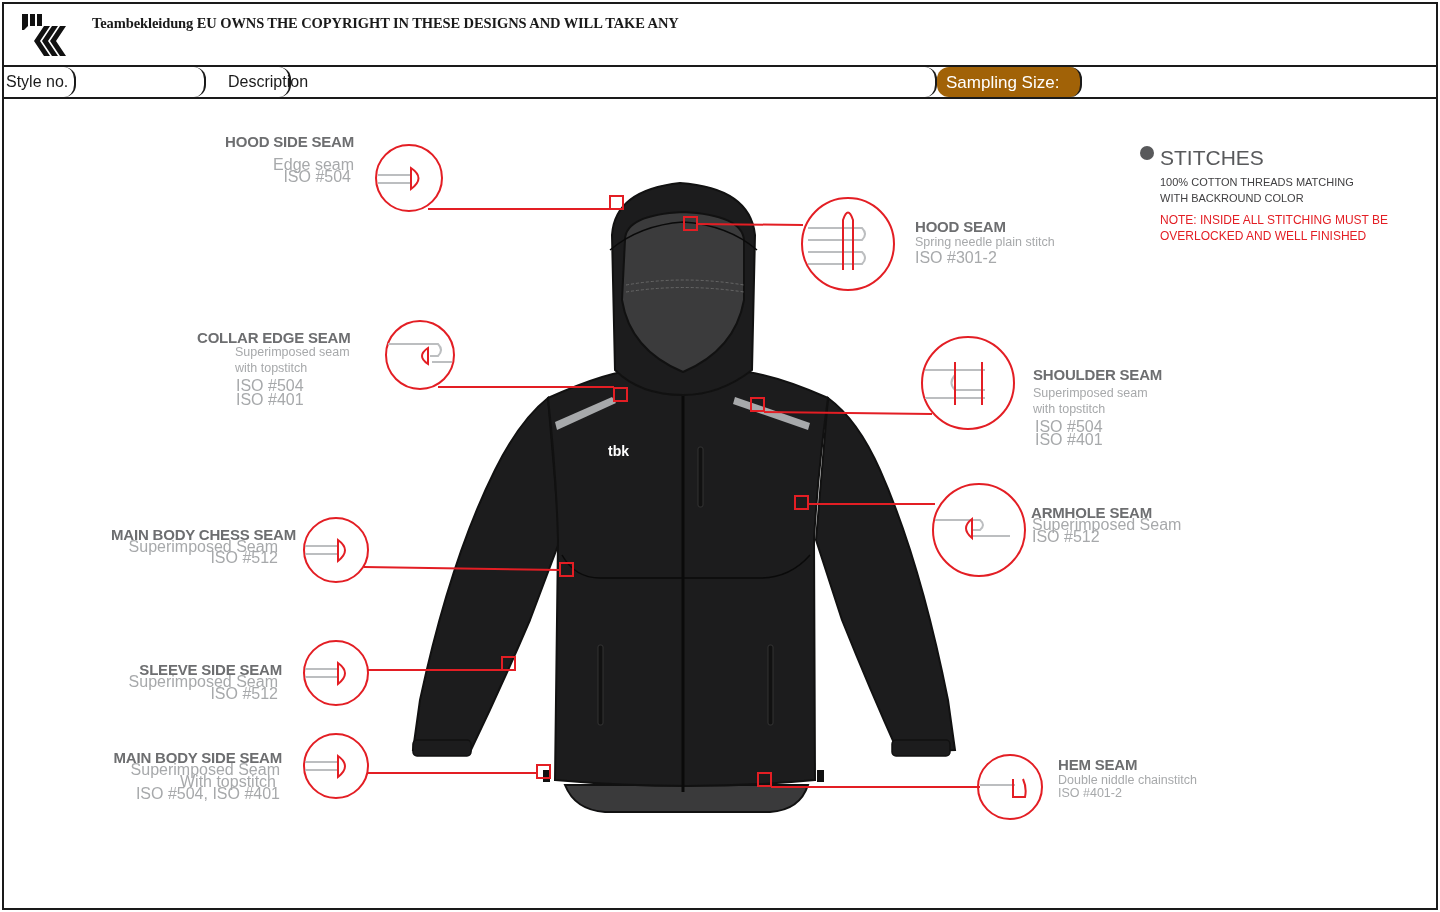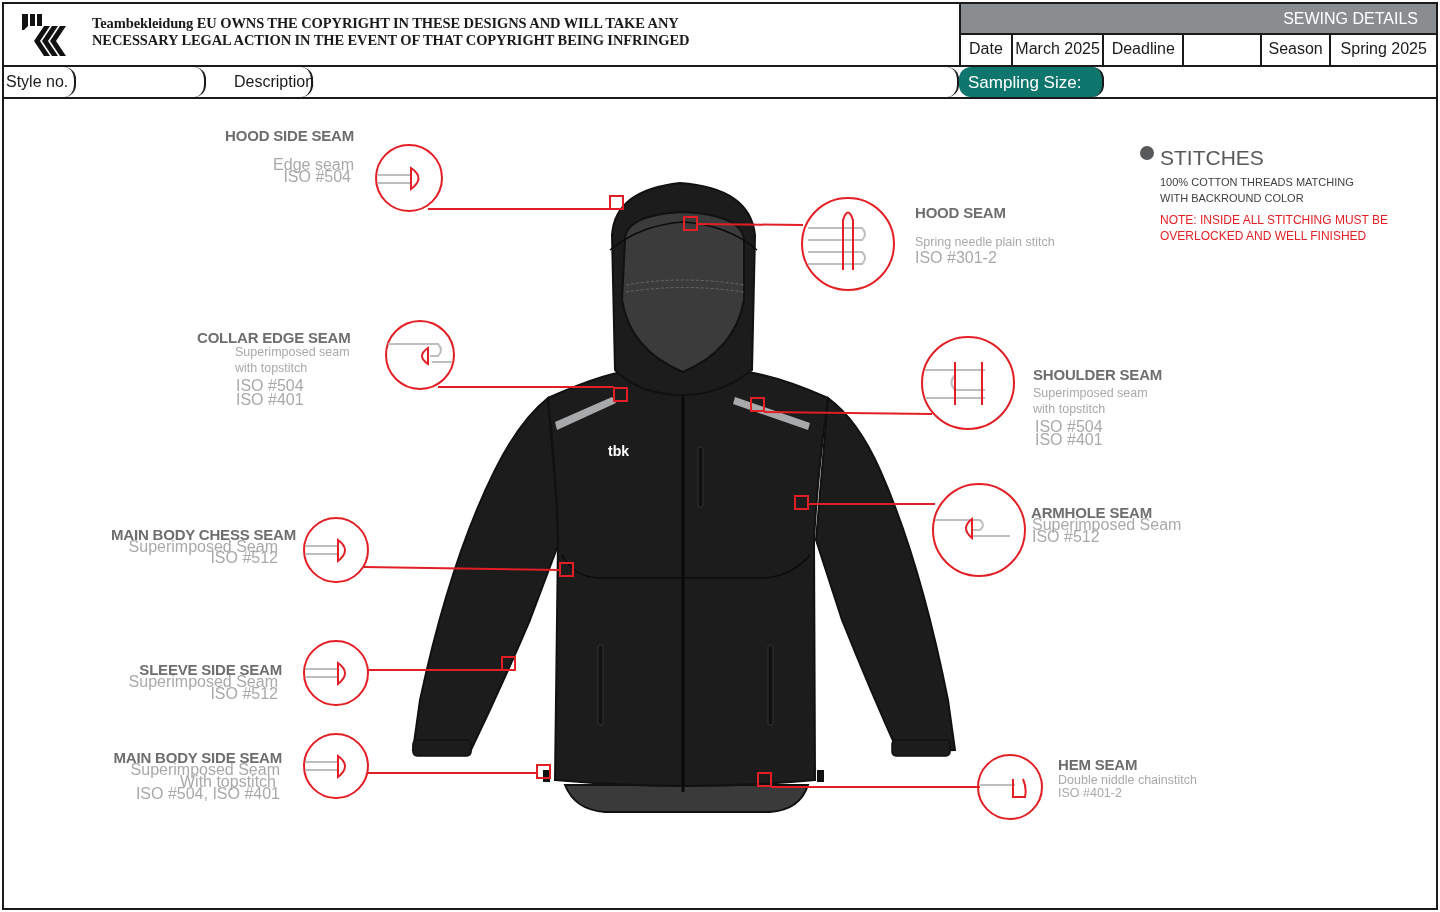--- a/index.html
+++ b/index.html
@@ -13,21 +13,21 @@
   .logo-box { position: absolute; left: 0; top: 0; width: 74px; height: 61px; }
   .copyright { position: absolute; left: 88px; top: 11px; font-family: "Liberation Serif", serif; font-weight: bold; font-size: 14.5px; line-height: 17px; color: #1a1a1a; letter-spacing: -0.1px; }
   .right-block { position: absolute; left: 955px; top: 0; width: 477px; height: 61px; border-left: 2px solid #1a1a1a; }
   .sewing-bar { position: absolute; left: 0; top: 0; width: 100%; height: 31px; background: #8a8d90; border-bottom: 2px solid #1a1a1a; color: #fff; font-size: 16px; text-align: right; padding: 6px 18px 0 0; }
   .meta-row { position: absolute; left: 0; top: 31px; width: 100%; height: 30px; display: flex; }
   .meta-cell { height: 30px; border-right: 2px solid #1a1a1a; font-size: 16px; color: #1a1a1a; padding-top: 5px; text-align: center; }
   .meta-cell:last-child { border-right: none; }
 
   .hdr-row2 { position: absolute; left: 0; top: 63px; width: 1432px; height: 32px; border-bottom: 2px solid #1a1a1a; display: flex; }
   .r2-cell { height: 30px; border-right: 2px solid #1a1a1a; font-size: 16px; color: #1a1a1a; padding: 6px 0 0 2px; border-radius: 12px; }
-  .sampling { background: #0f766e; color: #fff; font-size: 17px; padding: 6px 0 0 9px; }
+  .sampling { background: #a16207; color: #fff; font-size: 17px; padding: 6px 0 0 9px; }
 
   
   .callout-title { position: absolute; font-weight: bold; font-size: 15px; color: #6d6e70; letter-spacing: -0.2px; white-space: nowrap; }
   .callout-sub { position: absolute; font-size: 12.5px; color: #a7a9ab; white-space: nowrap; line-height: 16px; }
   .callout-iso { position: absolute; font-size: 16px; color: #a7a9ab; white-space: nowrap; line-height: 12px; }
   .r { text-align: right; }
 
   .stitch-head { position: absolute; left: 1140px; top: 146px; font-size: 21px; color: #58595b; display: flex; align-items: flex-start; }
   .stitch-dot { width: 14px; height: 14px; background: #58595b; border-radius: 50%; margin-right: 6px; }
   .stitch-body { position: absolute; left: 1160px; top: 174px; font-size: 11px; color: #414042; line-height: 16px; }
@@ -45,39 +45,27 @@
         <polygon points="18,10 24,10 24,22 20,26 18,26" fill="#111"></polygon>
         <rect x="26" y="10" width="5" height="12" fill="#111"></rect>
         <rect x="33" y="10" width="5" height="12" fill="#111"></rect>
         <polygon points="40,22 46,22 36,37 46,52 40,52 30,37" fill="#111"></polygon>
         <polygon points="48,22 54,22 44,37 54,52 48,52 38,37" fill="#111"></polygon>
         <polygon points="56,22 62,22 52,37 62,52 56,52 46,37" fill="#111"></polygon>
       </svg>
     </div>
     <div class="copyright">
       <div>Teambekleidung EU OWNS THE COPYRIGHT IN THESE DESIGNS AND WILL TAKE ANY</div>
-      <div>NECESSARY LEGAL ACTION IN THE EVENT OF THAT COPYRIGHT BEING INFRINGED</div>
-    </div>
-    <div class="right-block">
-      <div class="sewing-bar">SEWING DETAILS</div>
-      <div class="meta-row">
-        <div class="meta-cell" style="width:52px">Date</div>
-        <div class="meta-cell" style="width:92px">March 2025</div>
-        <div class="meta-cell" style="width:80px">Deadline</div>
-        <div class="meta-cell" style="width:78px"></div>
-        <div class="meta-cell" style="width:70px">Season</div>
-        <div class="meta-cell" style="width:105px">Spring 2025</div>
-      </div>
     </div>
   </div>
 
   <div class="hdr-row2">
     <div class="r2-cell" style="width:72px">Style no.</div>
     <div class="r2-cell" style="width:130px"></div>
-    <div class="r2-cell" style="width:107px; padding-left:28px">Description</div>
+    <div class="r2-cell" style="width:85px; padding-left:22px">Description</div>
     <div class="r2-cell" style="width:646px"></div>
     <div class="r2-cell sampling" style="width:145px">Sampling Size:</div>
     <div class="r2-cell" style="width:330px; border-right:none"></div>
   </div>
 </div>
 
 <svg class="art" width="1440" height="912" viewBox="0 0 1440 912">
 
   <path d="M565,785 Q575,810 605,812 L770,812 Q800,810 808,785 Z" fill="#3a3a3b" stroke="#111" stroke-width="2"></path>
 
@@ -172,25 +160,25 @@
     <path d="M972,519 Q960,528 972,538 Z"></path>
     <path d="M843,270 L843,220 Q848,205 853,220 L853,270" fill="none"></path>
     <line x1="955" y1="362" x2="955" y2="405"></line>
     <line x1="982" y1="362" x2="982" y2="405"></line>
     <path d="M1013,779 L1013,797 L1025,797 Q1027,788 1023,779" fill="none"></path>
   </g>
 
   <text x="608" y="456" font-family="Liberation Sans, sans-serif" font-weight="bold" font-size="14" fill="#fff">tbk</text>
 </svg>
 
-<div class="callout-title r" style="right:1086px; top:127px">HOOD SIDE SEAM</div>
+<div class="callout-title r" style="right:1086px; top:133px">HOOD SIDE SEAM</div>
 <div class="callout-iso r" style="right:1086px; top:159px">Edge seam</div>
 <div class="callout-iso r" style="right:1089px; top:171px">ISO #504</div>
 
-<div class="callout-title" style="left:915px; top:204px">HOOD SEAM</div>
+<div class="callout-title" style="left:915px; top:218px">HOOD SEAM</div>
 <div class="callout-sub" style="left:915px; top:234px">Spring needle plain stitch</div>
 <div class="callout-iso" style="left:915px; top:252px">ISO #301-2</div>
 
 <div class="callout-title" style="left:197px; top:329px">COLLAR EDGE  SEAM</div>
 <div class="callout-sub" style="left:235px; top:344px">Superimposed seam</div>
 <div class="callout-sub" style="left:235px; top:360px"> with topstitch</div>
 <div class="callout-iso" style="left:236px; top:380px">ISO #504</div>
 <div class="callout-iso" style="left:236px; top:394px">ISO #401</div>
 
 <div class="callout-title" style="left:1033px; top:366px">SHOULDER SEAM</div>

